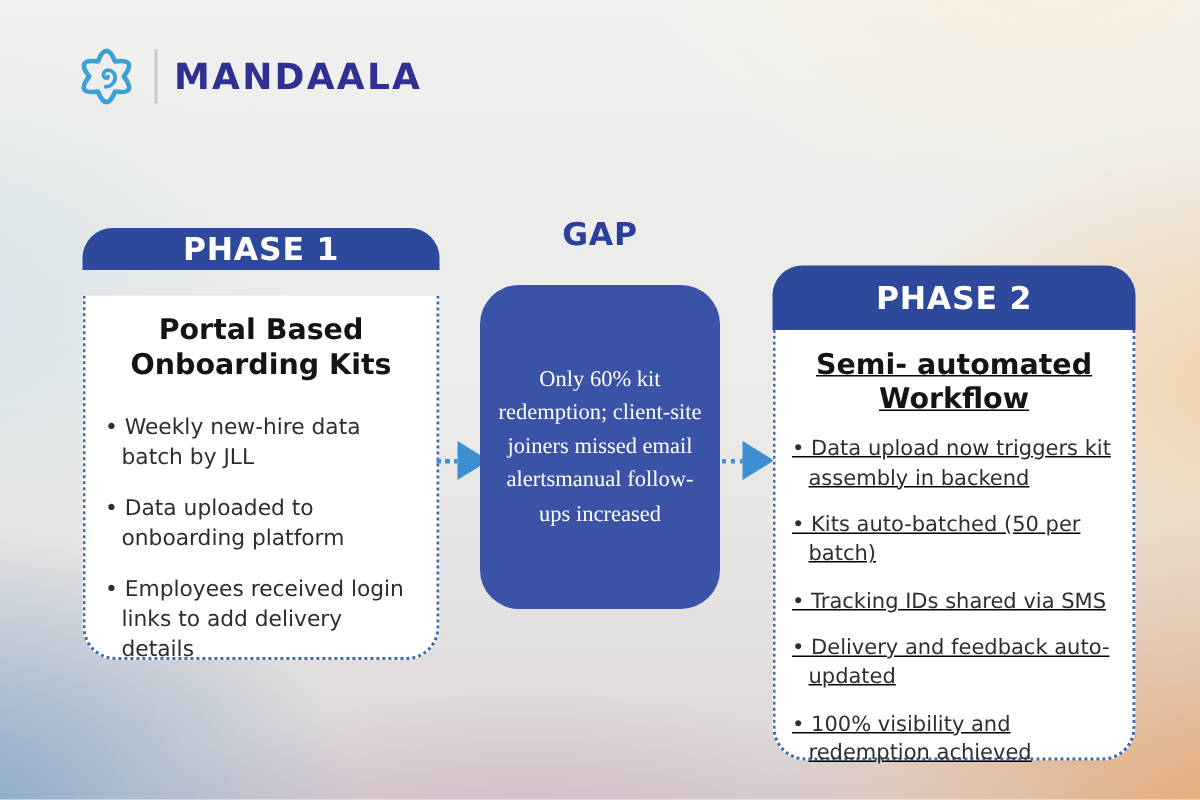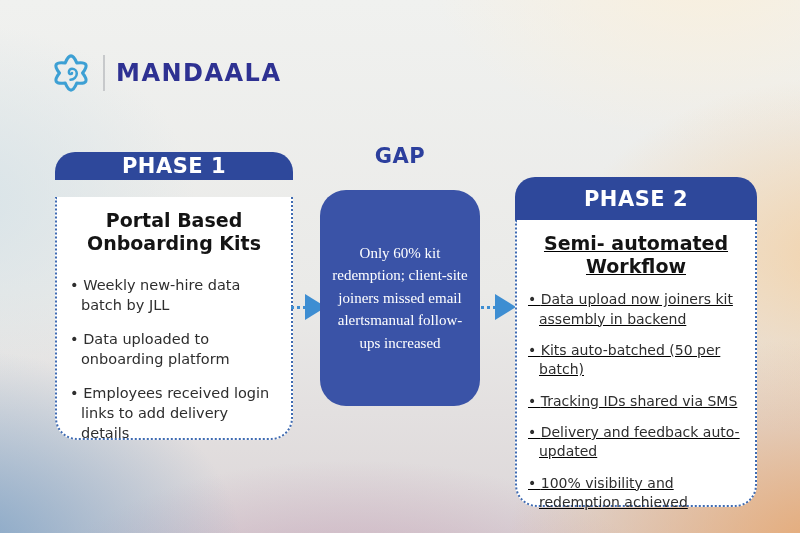--- a/index.html
+++ b/index.html
@@ -9,21 +9,21 @@
     background:
       radial-gradient(55% 55% at 103% 103%, rgba(230,167,112,.95), rgba(230,167,112,0) 72%),
       radial-gradient(50% 48% at 106% 48%, rgba(243,206,160,.85), rgba(243,206,160,0) 70%),
       radial-gradient(48% 45% at 88% -6%, rgba(249,239,220,.95), rgba(249,239,220,0) 72%),
       radial-gradient(52% 55% at -6% 104%, rgba(118,158,196,.9), rgba(118,158,196,0) 70%),
       radial-gradient(60% 42% at 44% 114%, rgba(198,165,185,.92), rgba(198,165,185,0) 66%),
       radial-gradient(42% 48% at -5% 38%, rgba(215,227,232,.95), rgba(215,227,232,0) 70%),
       linear-gradient(180deg,#f0f1ef 0%,#eaeae8 55%,#dcd6d8 100%);
   }
   
-  .brand{position:absolute;left:50px;top:30px;display:flex;align-items:center;gap:11px;margin-top:22px;}
+  .brand{position:absolute;left:50px;top:30px;display:flex;align-items:center;gap:11px;}
   .brand svg{display:block;}
   .brand .divider{width:2px;height:36px;background:#c7c9cb;}
   .brand .name{font-size:24px;font-weight:bold;letter-spacing:1.5px;color:var(--brand-navy,#2e3192);}
   
   .card{position:absolute;}
   .card-header{
     height:28px;background:var(--header-blue,#2e489b);
     border-radius:20px 20px 0 0;display:flex;align-items:center;justify-content:center;
     color:#fff;font-weight:bold;font-size:21px;letter-spacing:.5px;
   }
@@ -111,21 +111,21 @@
   <div class="arrow arrow2">
     <span class="dots"></span>
     <span class="tri"></span>
   </div>
 
   <section class="card phase2">
     <div class="card-header">PHASE 2</div>
     <div class="card-body">
       <h2 class="card-title">Semi- automated Workflow</h2>
       <ul class="bullets">
-          <li>Data upload now joiners kit assembly in backend</li>
+          <li>Data upload now triggers kit assembly in backend</li>
           <li>Kits auto-batched (50 per batch)</li>
           <li>Tracking IDs shared via SMS</li>
           <li>Delivery and feedback auto-updated</li>
           <li>100% visibility and redemption achieved</li>
         </ul>
     </div>
   </section>
 
 </div>
 

